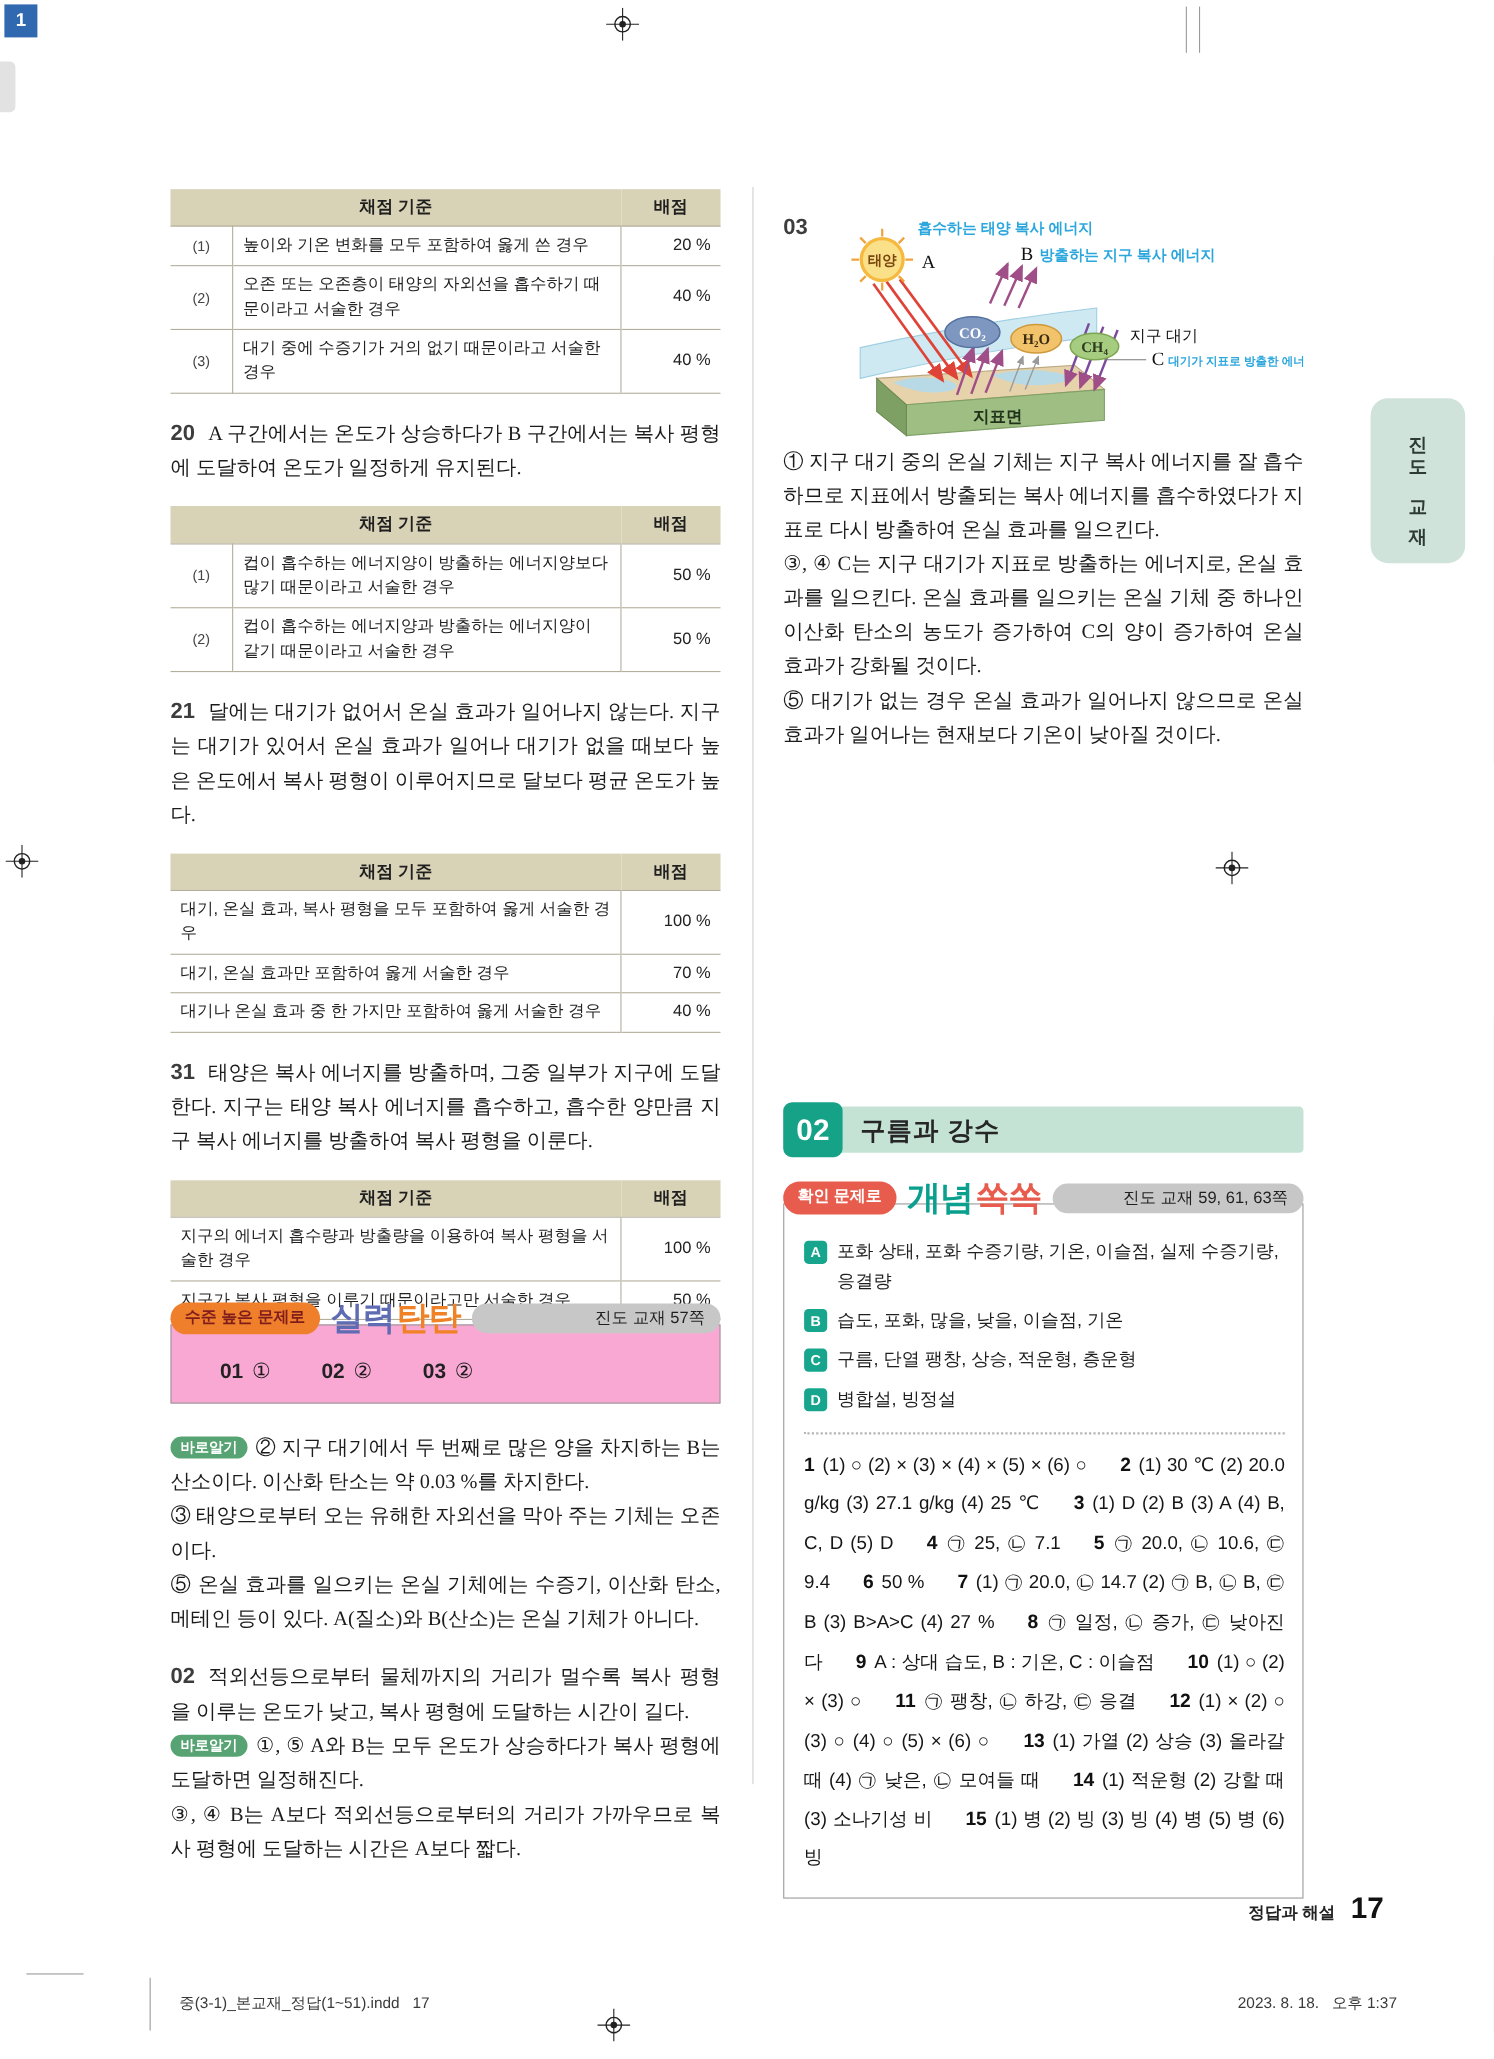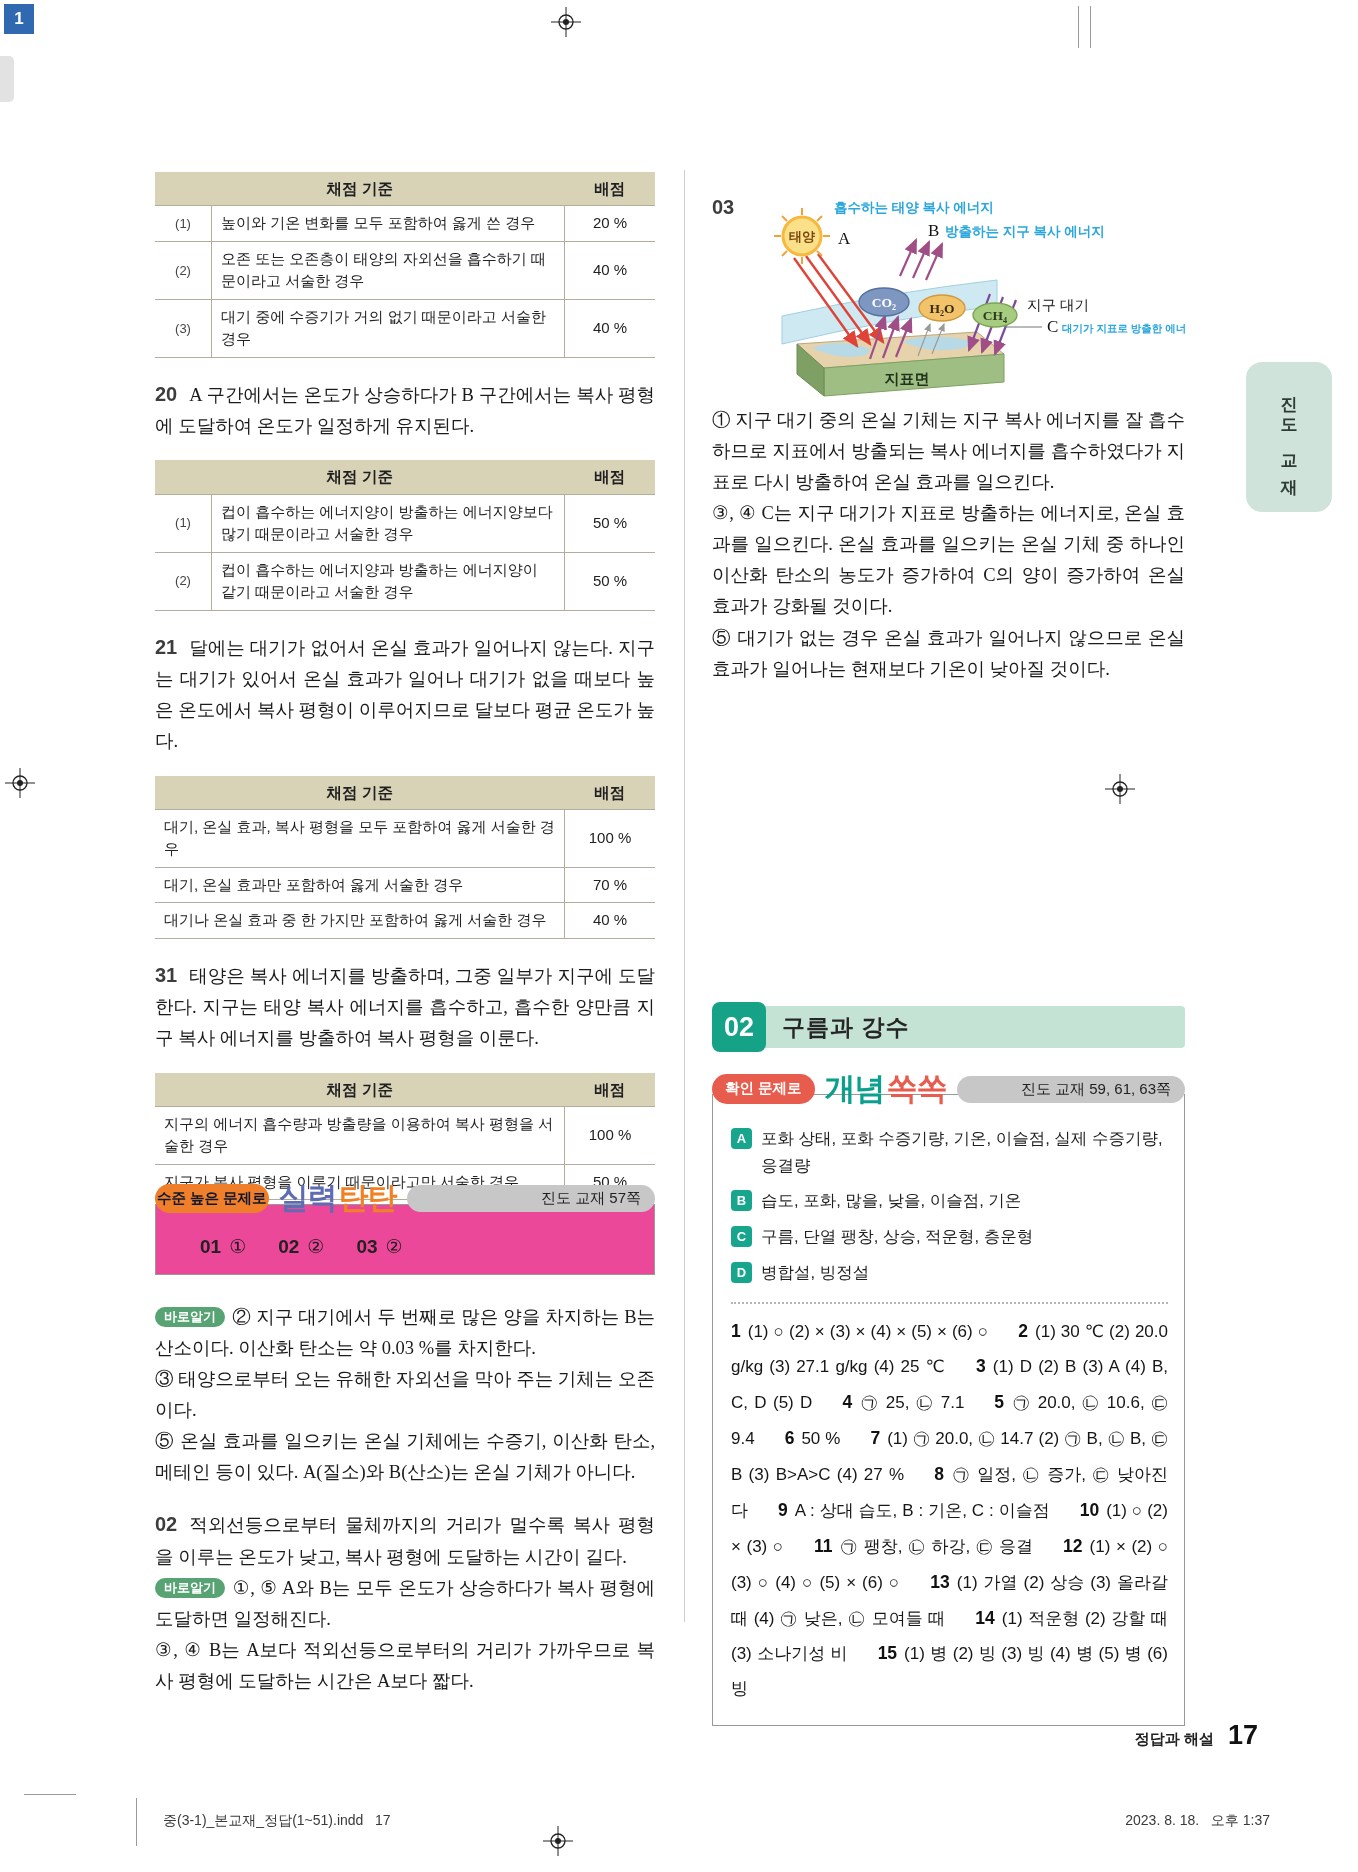--- a/index.html
+++ b/index.html
@@ -31,39 +31,39 @@
   .rc-section{position:absolute;top:806px;left:0;width:100%;}
   .rc-concept{position:absolute;top:872px;left:0;width:100%;}
 
   
   .score-table{width:100%;border-collapse:collapse;margin-top:18px;font-size:15px;line-height:1.5;color:#222;}
   .score-table:first-child{margin-top:0;}
   .score-table th{background:#d8d2b6;font-size:15.5px;font-weight:bold;padding:5px 4px;color:#1f1f1f;}
   .score-table td{border-top:1px solid #b3ae9c;padding:6px 9px;}
   .score-table tbody tr:last-child td{border-bottom:1px solid #b3ae9c;}
   .num-cell{width:38px;text-align:center;color:#444;font-size:13px;border-right:1px solid #b3ae9c;}
-  .score-cell{width:72px;text-align:center;border-left:1px solid #b3ae9c;}
+  .score-cell{width:72px;text-align:right;border-left:1px solid #b3ae9c;}
 
   
   .qblock{margin-top:20px;font-family:"Liberation Serif","DejaVu Serif",serif;
     font-size:18.5px;line-height:1.68;color:#1b1b1b;text-align:justify;}
   .qnum{font-family:"Liberation Sans",sans-serif;font-weight:bold;font-size:20px;color:#3d3d3d;margin-right:12px;}
   .baro-badge{display:inline-block;background:#58a373;color:#fff;font-family:"Liberation Sans",sans-serif;
     font-weight:bold;font-size:13px;line-height:1;padding:3px 9px 4px;border-radius:11px;margin-right:7px;vertical-align:2px;}
 
   
   .band-header{display:flex;align-items:center;gap:10px;position:relative;z-index:2;}
-  .sil-badge{background:#ef7f2a;color:#0f172a;font-weight:bold;font-size:14.5px;line-height:1;
-    padding:7px 2px 8px;border-radius:16px;white-space:nowrap;}
+  .sil-badge{background:#ef7f2a;color:#7f1d1d;font-weight:bold;font-size:14.5px;line-height:1;
+    padding:7px 13px 8px;border-radius:16px;white-space:nowrap;}
   .logo-l{font-weight:bold;font-size:30px;letter-spacing:-1px;}
   .logo-r{font-weight:bold;font-size:30px;letter-spacing:-1px;}
   .sil .logo-l{color:#5f6cb3;} .sil .logo-r{color:#f08125;}
   .ref-pill{flex:1;text-align:right;background:#c7c7c7;border-radius:14px;padding:4px 14px;
     font-size:15px;color:#1f1f1f;white-space:nowrap;}
-  .sil-box{border:1.5px solid #999;margin-top:-15px;padding:30px 20px 16px 44px;display:flex;gap:32px;background:#ec4899;}
+  .sil-box{border:1.5px solid #999;margin-top:-15px;padding:30px 20px 16px 44px;display:flex;gap:46px;background:#f9a8d4;}
   .sil-ans b{font-size:19px;color:#222;}
   .sil-val{font-family:"Liberation Serif","DejaVu Serif",serif;font-size:19px;margin-left:8px;}
 
   
   .sec-row{display:flex;align-items:center;}
   .sec-num{width:54px;height:50px;background:#16a287;border-radius:8px;color:#fff;
     font-weight:bold;font-size:27px;display:flex;align-items:center;justify-content:center;z-index:1;}
   .sec-band{flex:1;height:42px;background:#c5e3d4;margin-left:-8px;display:flex;align-items:center;
     padding-left:24px;border-radius:0 4px 4px 0;}
   .sec-title{font-weight:bold;font-size:23px;color:#262626;letter-spacing:1px;}

